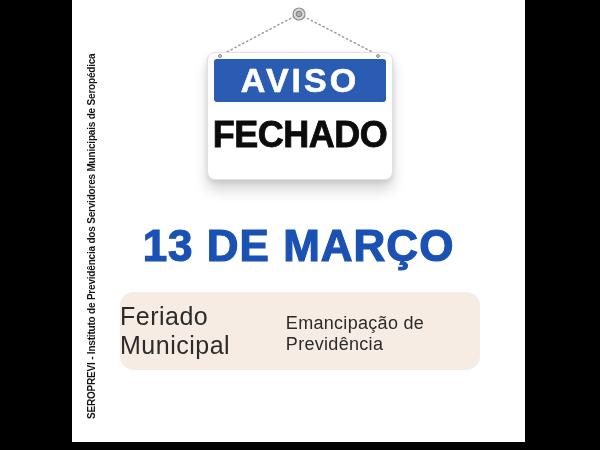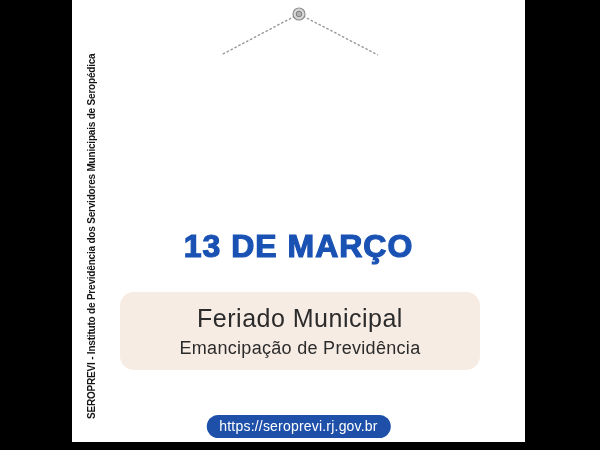--- a/index.html
+++ b/index.html
@@ -107,38 +107,38 @@
     color: #0c0c0c;
     -webkit-text-stroke: 0.8px #0c0c0c;
   }
   
   .date-heading {
     position: absolute;
     left: 0;
     right: 0;
     top: 224px;
     text-align: center;
-    font-size: 32px;
+    font-size: 44px;
     line-height: 44px;
     font-weight: 900;
     letter-spacing: 1px;
     color: var(--date-blue, #1a52b4);
     -webkit-text-stroke: 1.2px var(--date-blue, #1a52b4);
   }
   
   .notice-box {
     position: absolute;
     left: 48px;
     top: 292px;
     width: 360px;
     height: 78px;
     background: var(--notice-beige, #f7ece4);
     border-radius: 14px;
     display: flex;
-    flex-direction: column;
+    flex-direction: row;
     align-items: center;
     justify-content: center;
   }
   .notice-title {
     font-size: 25px;
     letter-spacing: 0.5px;
     color: #2b2b2b;
     font-weight: 500;
   }
   .notice-subtitle {
@@ -174,24 +174,29 @@
 
     <svg class="hanger-svg" viewBox="0 0 453 62">
       <line class="string-line" x1="227" y1="14" x2="149" y2="55"></line>
       <line class="string-line" x1="227" y1="14" x2="306" y2="55"></line>
       <g>
         <circle class="pin-outer" cx="227" cy="14" r="6"></circle>
         <circle class="pin-inner" cx="227" cy="14" r="2.8"></circle>
       </g>
     </svg>
 
+    <div class="sign">
+      <span class="sign-hole left"></span>
+      <span class="sign-hole right"></span>
+      <div class="sign-banner">AVISO</div>
+      <div class="sign-board-label">FECHADO</div>
+    </div>
 
     <div class="date-heading">13 DE MARÇO</div>
 
     <div class="notice-box">
       <div class="notice-title">Feriado Municipal</div>
       <div class="notice-subtitle">Emancipação de Previdência</div>
     </div>
 
-    <div class="url-pill">https://seroprevi.rj.gov.br</div>
 
   </div>
 </div>
 
 </body></html>

